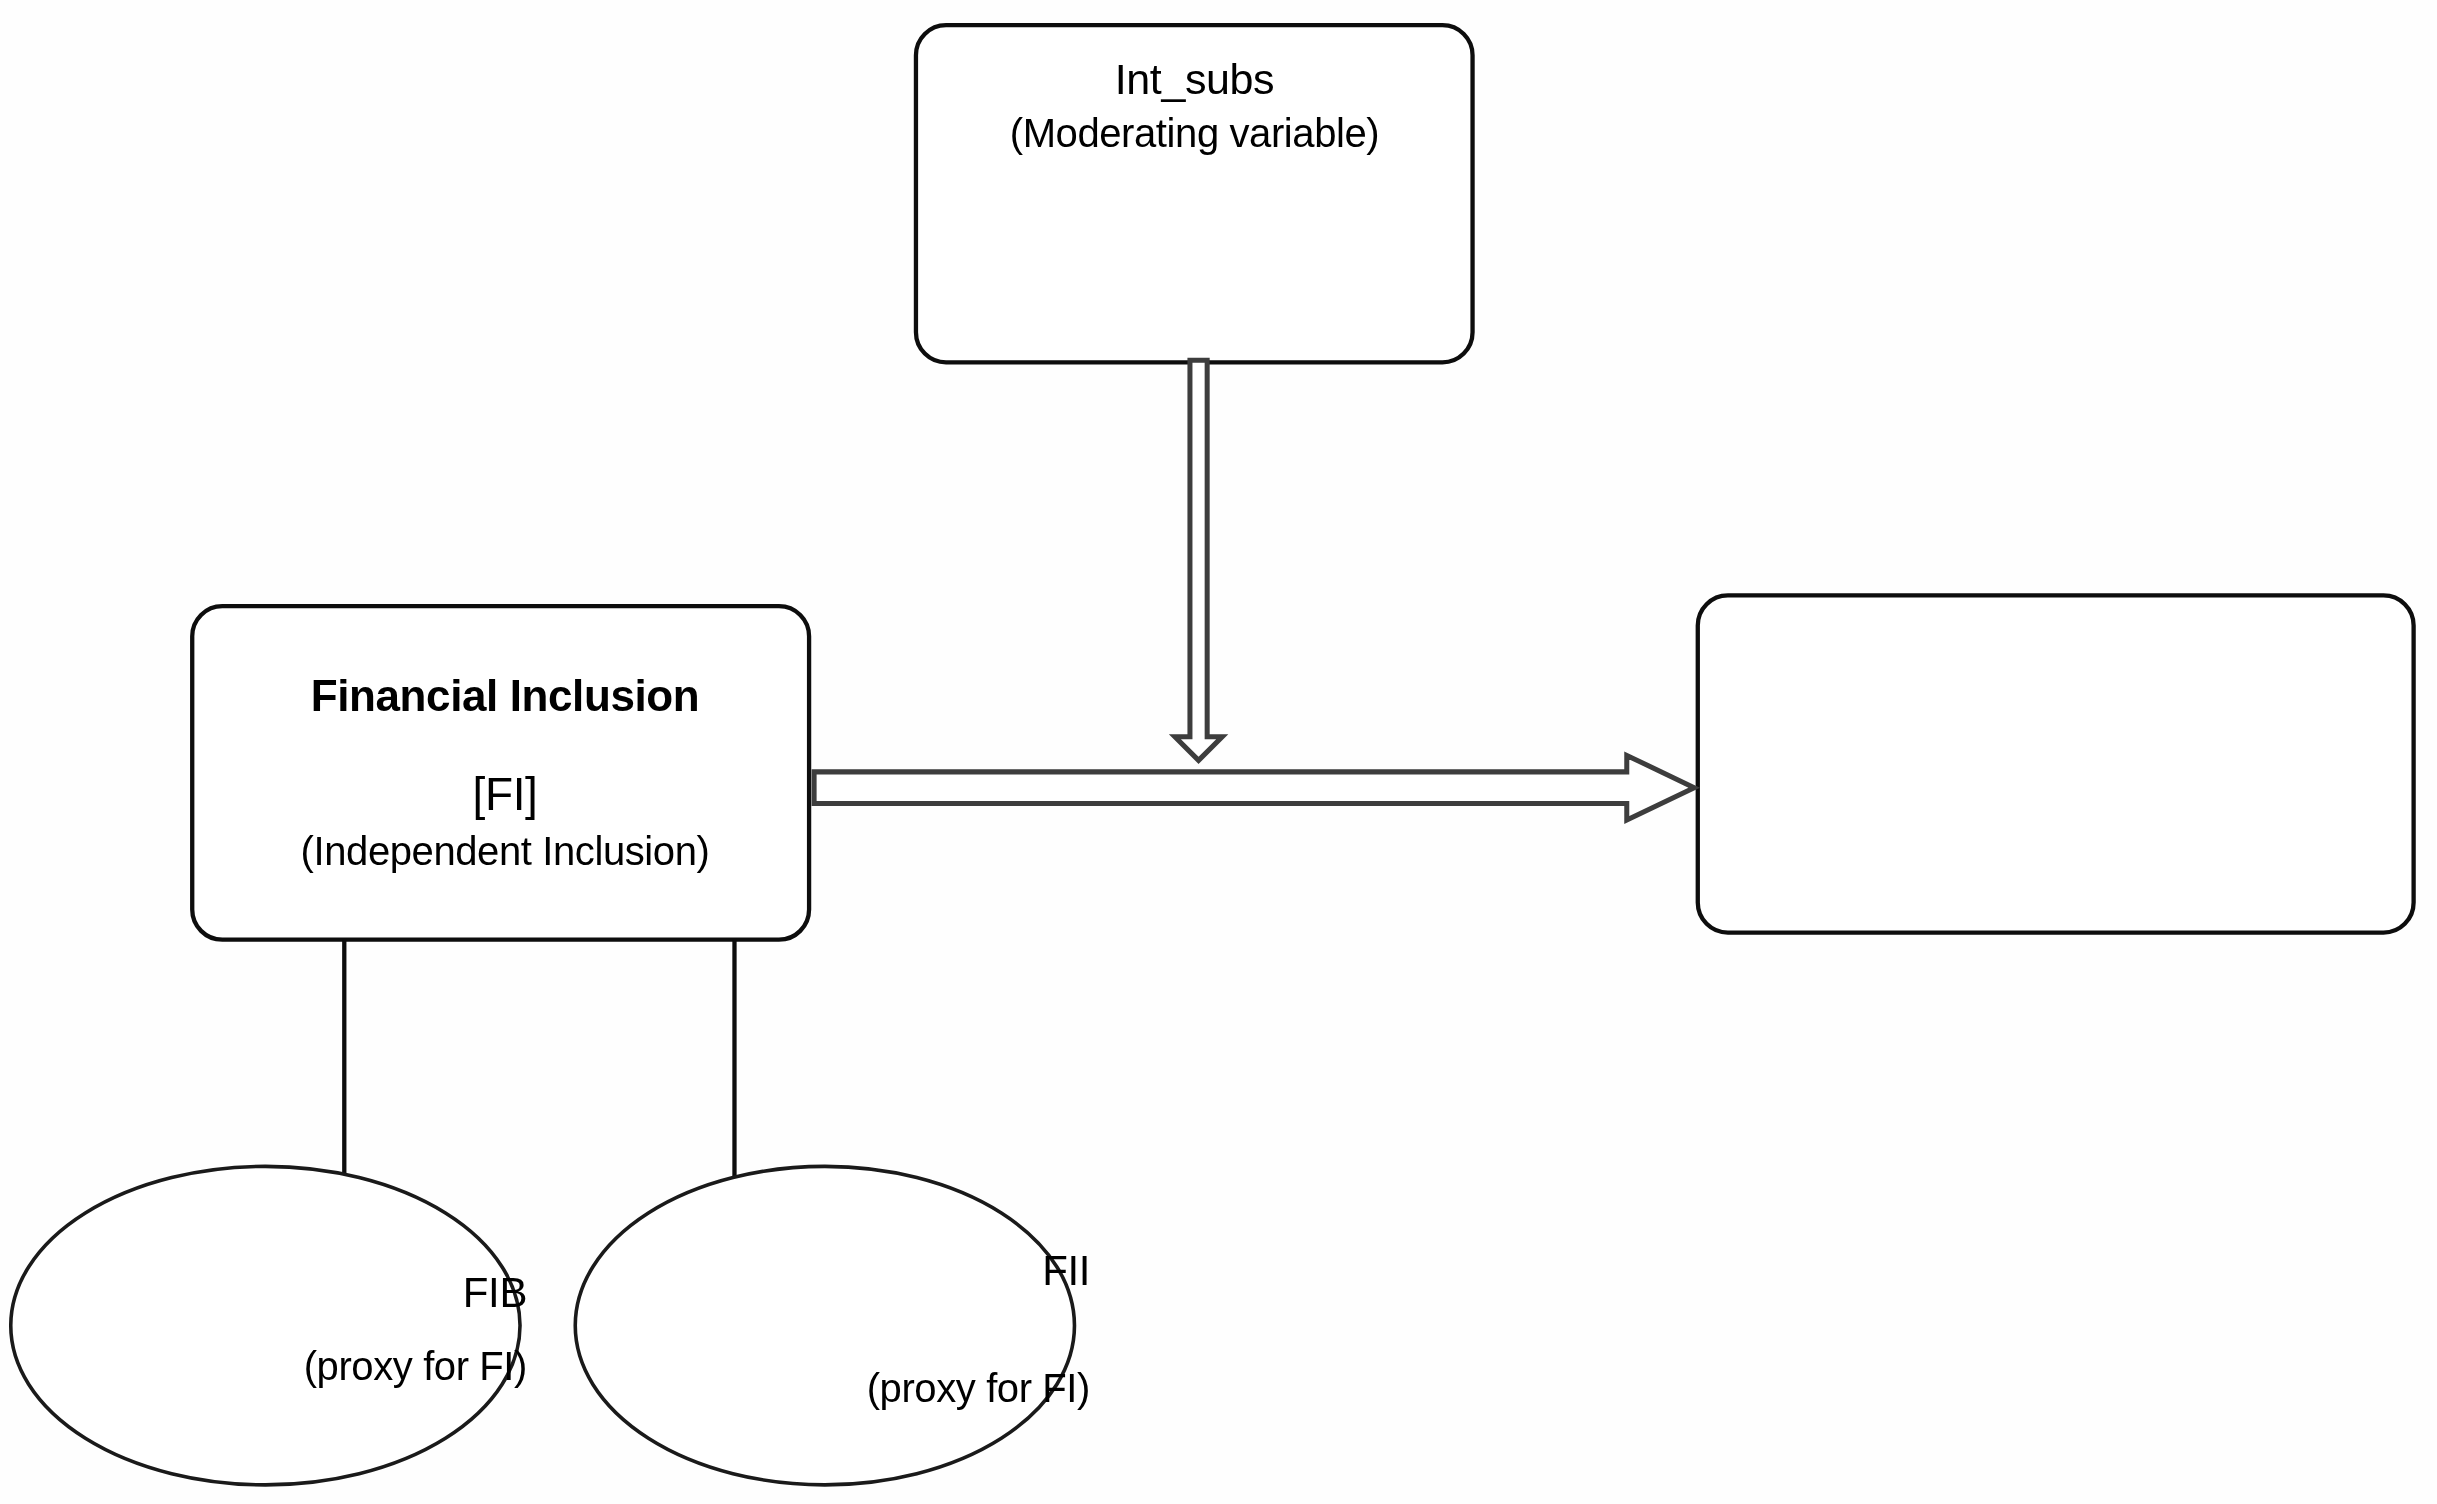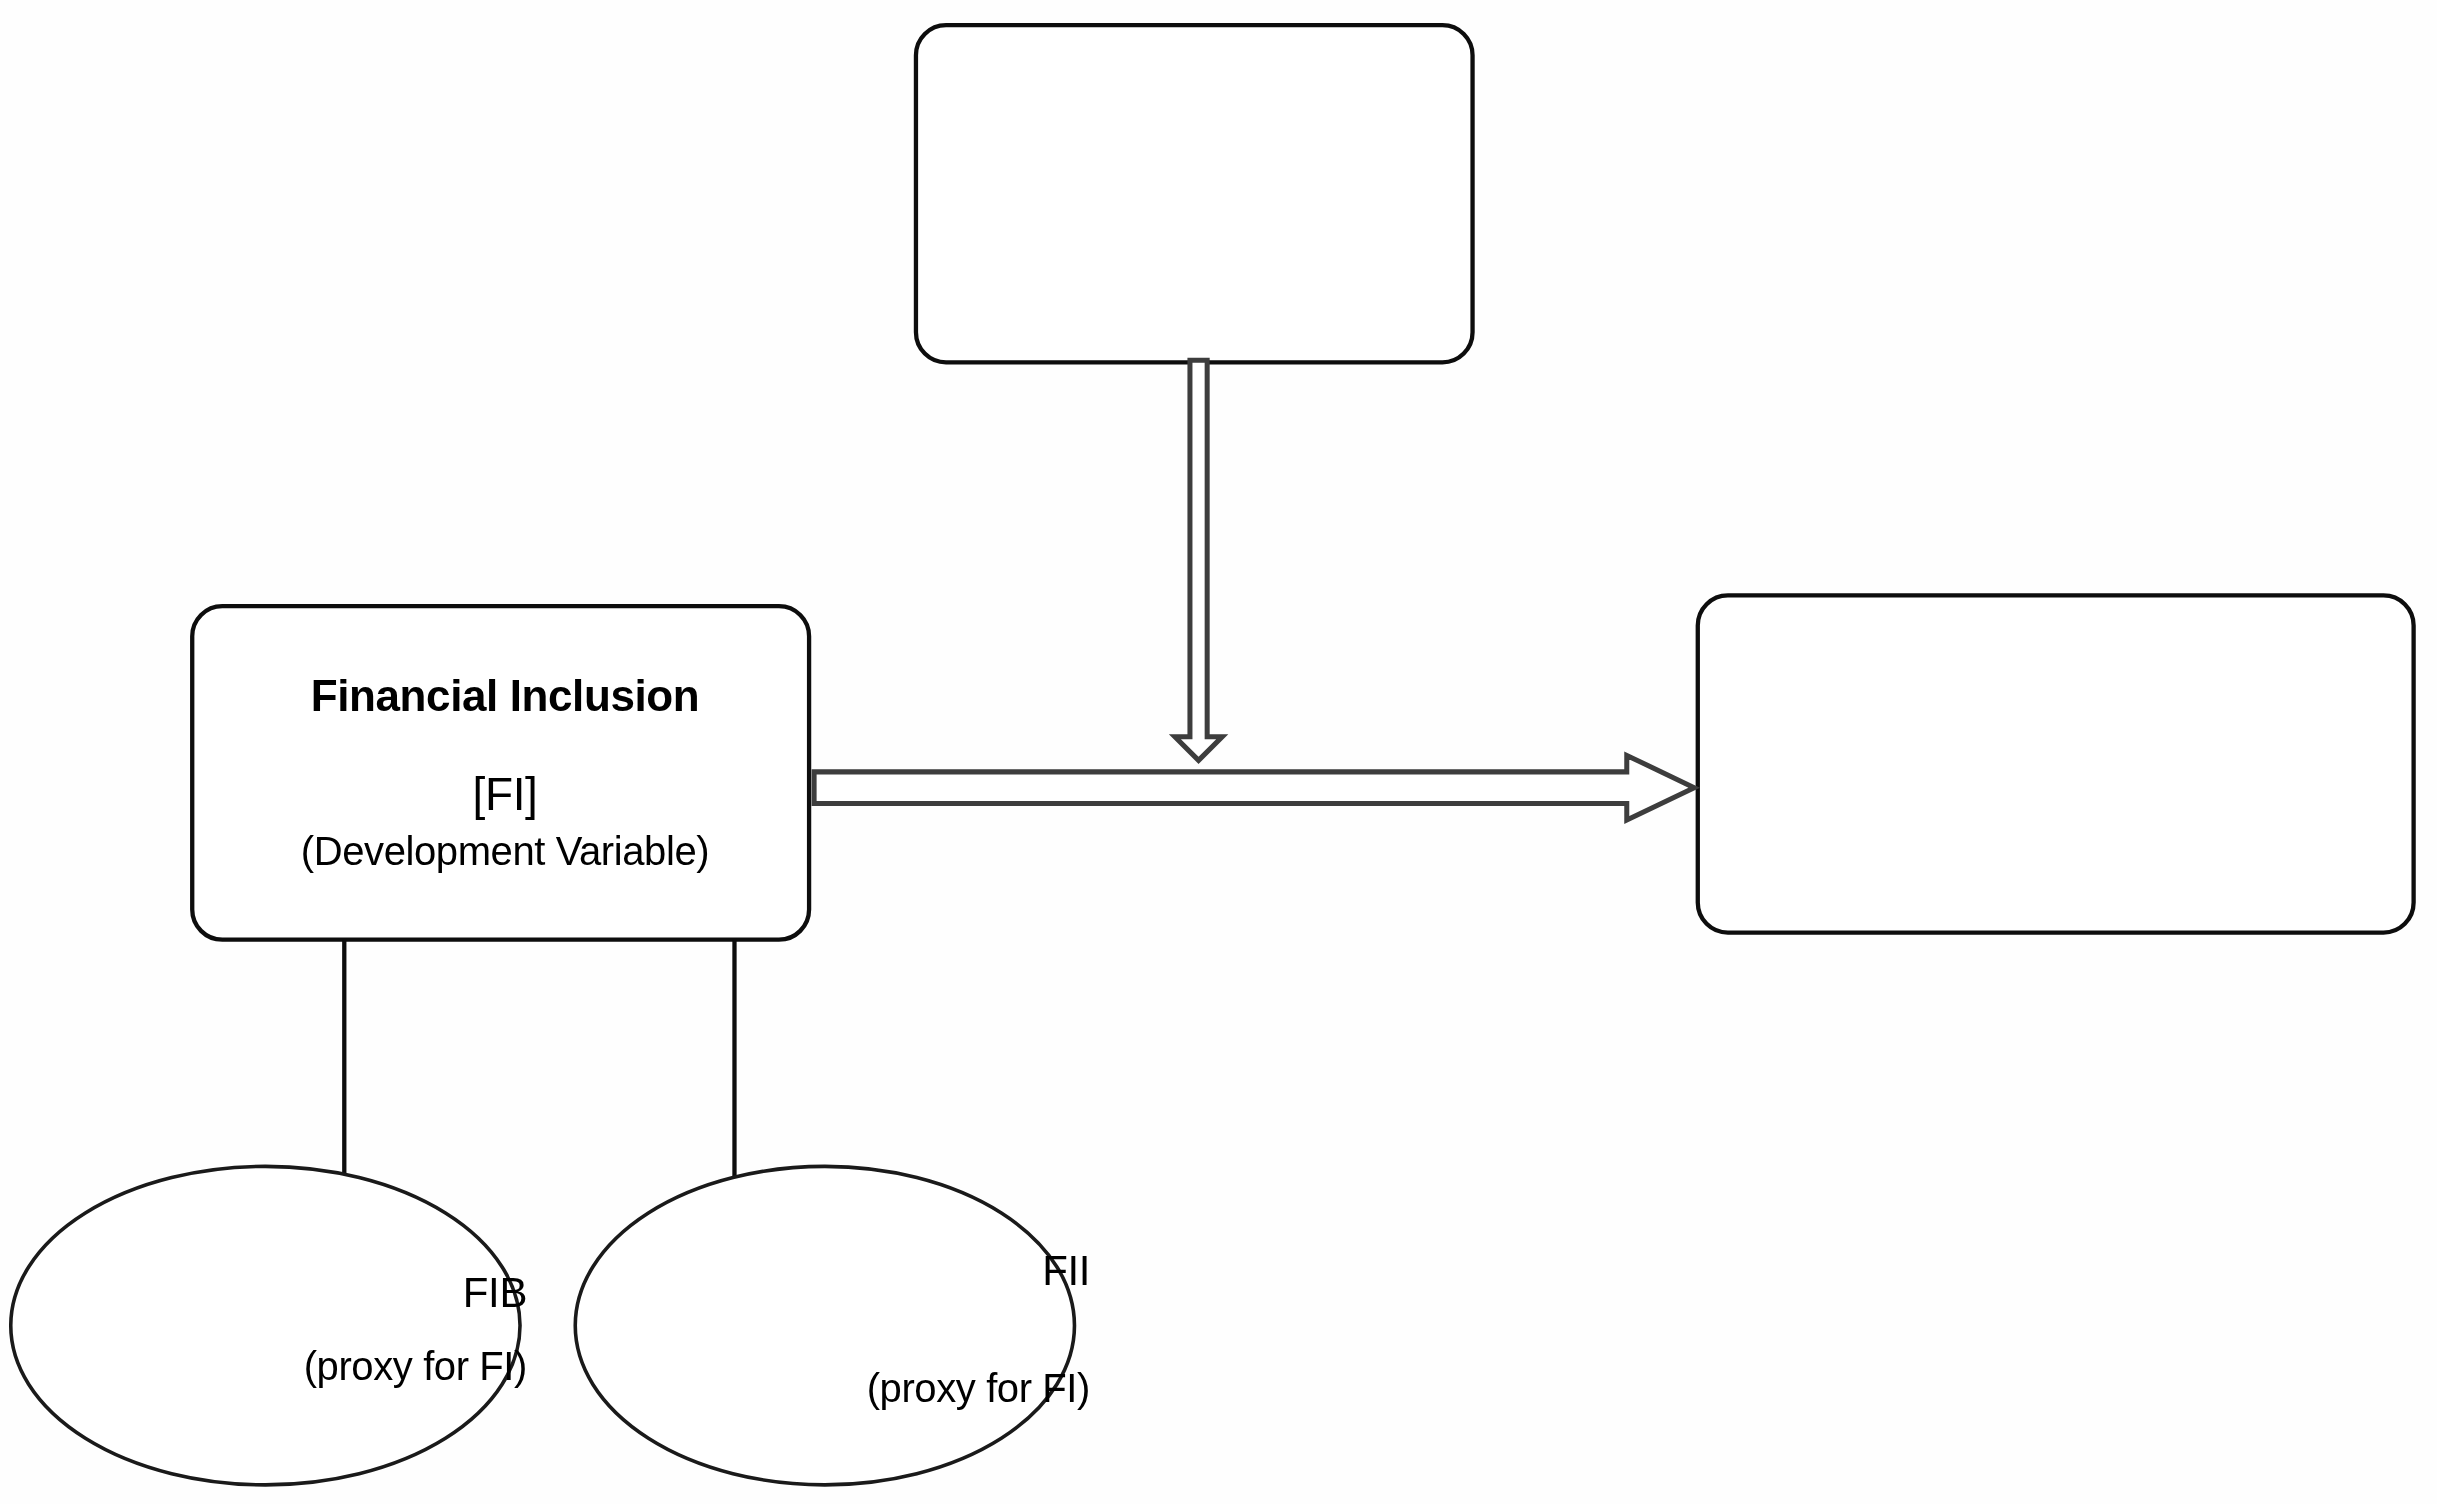--- a/index.html
+++ b/index.html
@@ -116,25 +116,29 @@
 
     <path d="M 1135 1076
              L 2268 1076
              L 2268 1053
              L 2362 1098
              L 2268 1143
              L 2268 1120
              L 1135 1120 Z" fill="#ffffff" stroke="#3d3d3d" stroke-width="7" stroke-linejoin="miter"></path>
   </svg>
 
+  <div class="node centered" id="node-moderator">
+    <div class="line-reg title">Int_subs</div>
+    <div class="line-reg sub">(Moderating variable)</div>
+  </div>
 
   <div class="node centered" id="node-independent">
     <div class="line-bold l1">Financial Inclusion</div>
     <div class="line-reg l2">[FI]</div>
-    <div class="line-reg l3">(Development Variable)</div>
+    <div class="line-reg l3">(Independent Inclusion)</div>
   </div>
 
 
   <div class="ellipse-label" id="label-fib">
     <div class="e1">FIB</div>
     <div class="e2">(proxy for FI)</div>
   </div>
 
   <div class="ellipse-label" id="label-fii">
     <div class="e1">FII</div>

